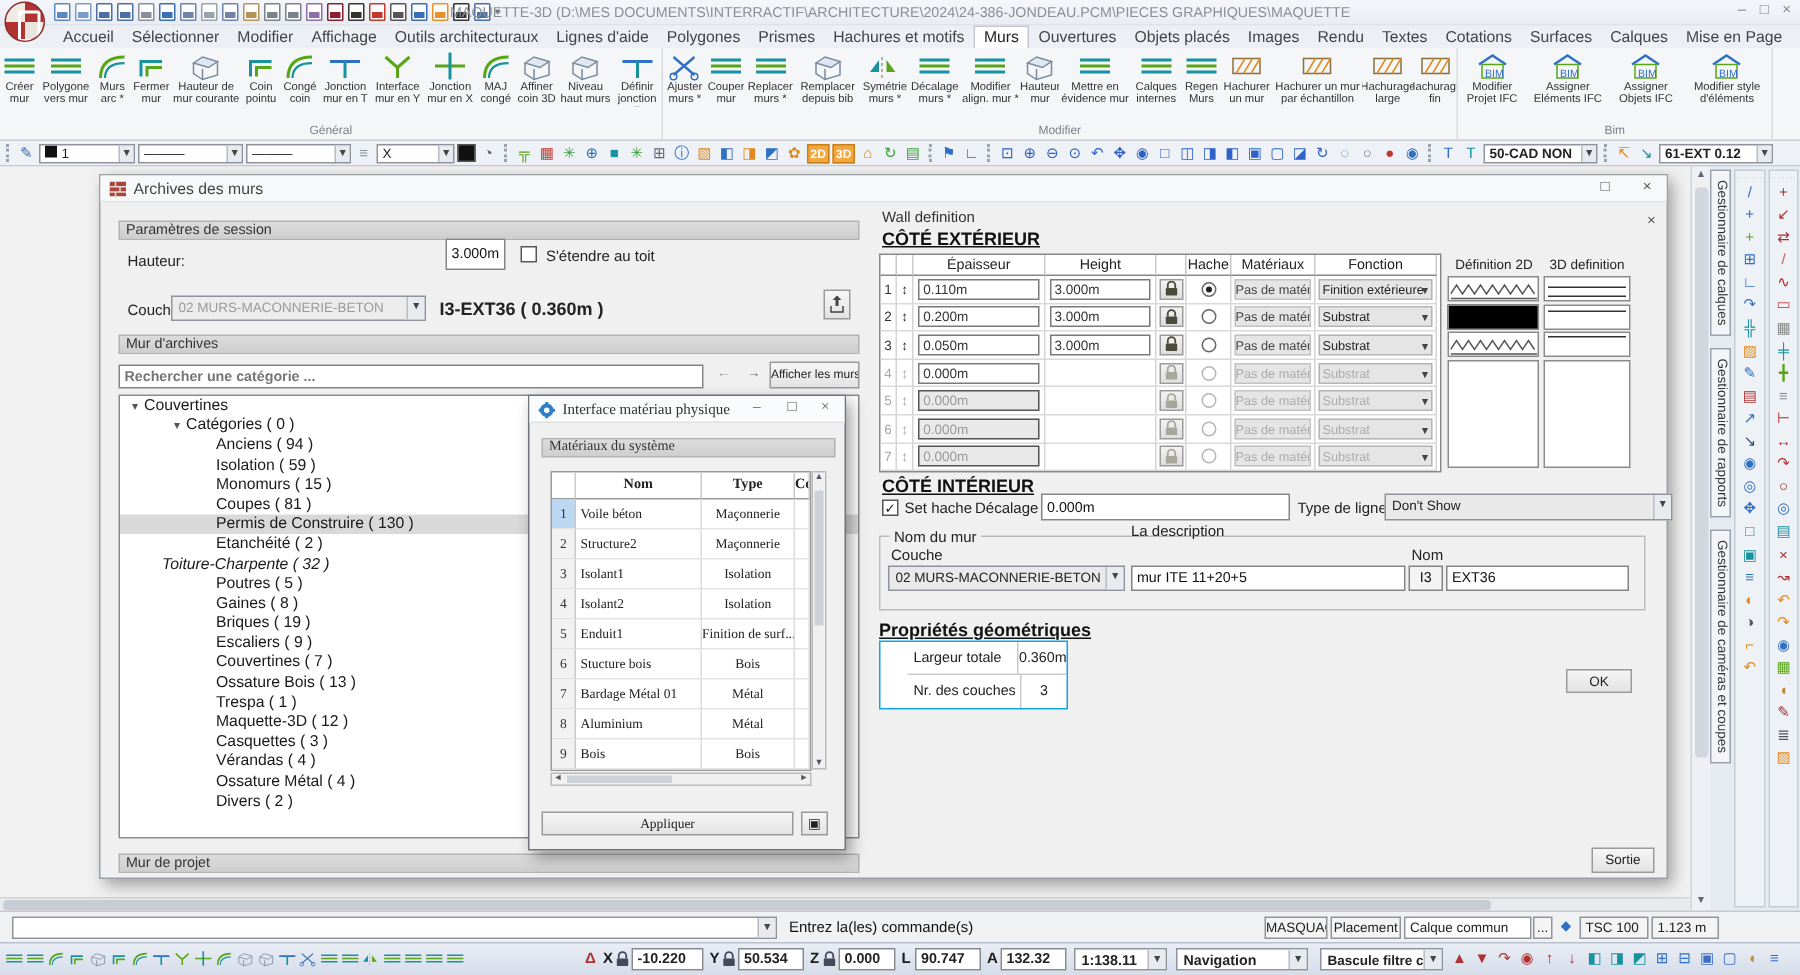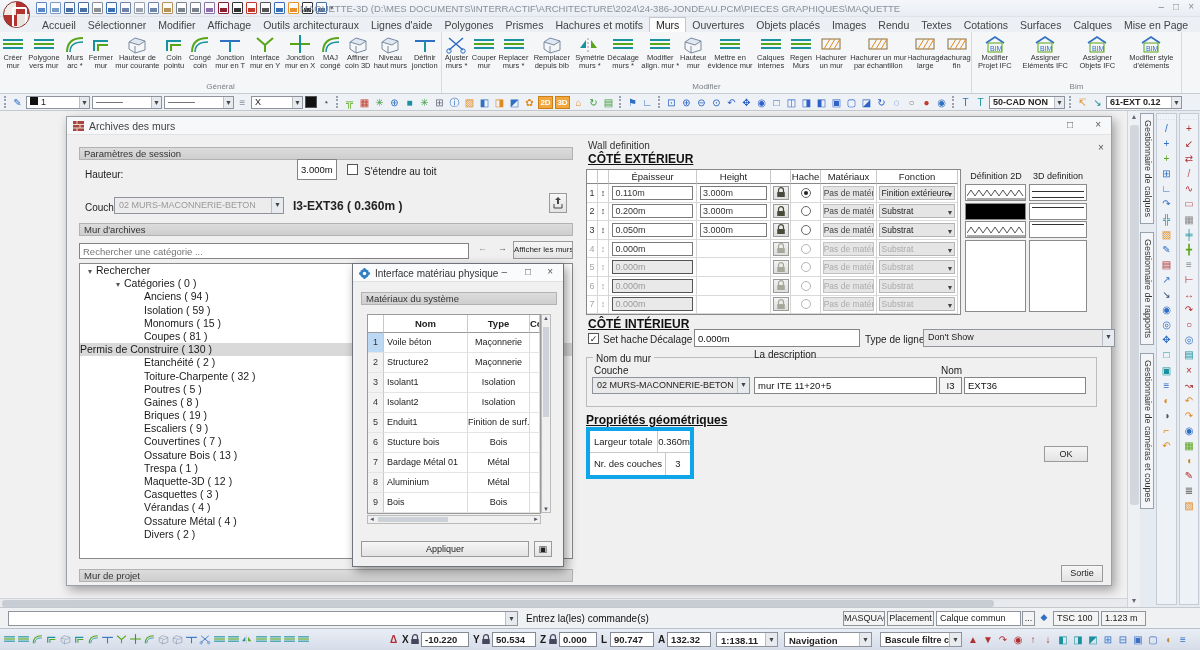--- a/index.html
+++ b/index.html
@@ -117,30 +117,30 @@
   .matcell { width:94%; height:14px; background:#e5e5e5; border:1px solid #c2c2c2; font-size:8.5px;
     line-height:12px; text-align:center; color:#444; overflow:hidden; white-space:nowrap; }
   .fncell { position:relative; width:96%; height:14px; background:#e5e5e5; border:1px solid #b5b5b5;
     font-size:8.5px; line-height:12px; padding:0 10px 0 2px; text-align:left; color:#222; overflow:hidden; white-space:nowrap;}
   .fncell .arr { position:absolute; right:1px; top:2px; font-size:7px; color:#444; }
   .dim .matcell, .dim .fncell { color:#ababab; }
   .defhdr { position:absolute; font-size:9px; color:#222; text-align:center; }
   .defbox { position:absolute; background:#fff; border:1px solid #8a8a8a; overflow:hidden; }
   .ckbox { position:absolute; width:11px; height:11px; background:#fff; border:1px solid #555;
     font-size:9px; line-height:10px; text-align:center; color:#222; }
-  #geotable { position:absolute; left:2px; top:288px; width:108px; border:4px solid #0ea5e9; background:#fff; }
+  #geotable { position:absolute; left:2px; top:288px; width:126px; border:1px solid #0ea5e9; background:#fff;padding-left:18px; }
   #geotable .gr { display:flex; height:22px; border-bottom:1px solid #c9c9c9; }
   #geotable .gr:last-child { border-bottom:none; }
   #geotable .gl { width:76px; font-size:9.5px; padding:5px 0 0 4px; border-right:1px solid #c9c9c9; }
   #geotable .gv { flex:1; font-size:9.5px; text-align:center; padding-top:5px; }
   #nomgroup { position:absolute; left:2px; top:218px; width:511px; height:50px; border:1px solid #bbb; }
 
   
   #matdialog { position:absolute; left:352px; top:263px; width:212px; height:304px; background:#f0f0f0;
-    border:1px solid #6f737a; box-shadow:3px 4px 10px rgba(0,0,0,.4); z-index:20; }
+    border:1px solid #6f737a; box-shadow:3px 4px 10px rgba(0,0,0,.4); z-index:20;font-family:Liberation Serif, serif; }
   #mat-titlebar { position:absolute; left:0; top:0; right:0; height:18px; background:#fafbfc; border-bottom:1px solid #e0e0e0; }
   #mattable { position:absolute; left:14px; top:50px; width:174px; background:#fff; border:1px solid #9a9a9a;
     display:grid; grid-template-columns:16px 84px 62px 10px; grid-template-rows:18px repeat(9,20px); }
   .mhc { border-right:1px solid #c9c9c9; border-bottom:1px solid #9a9a9a; font-size:9.5px; font-weight:bold;
     text-align:center; line-height:17px; overflow:hidden; }
   .mc { border-right:1px solid #dcdcdc; border-bottom:1px solid #e4e4e4; font-size:9px; line-height:19px;
     padding-left:3px; overflow:hidden; white-space:nowrap; }
   .mc.num { background:#f2f2f2; border-right:1px solid #c9c9c9; padding-left:0; text-align:center; color:#333; }
   .mc.num.hl { background:#bcd8f2; }
   .mc.ctr { text-align:center; padding-left:0; }
@@ -751,34 +751,34 @@
     </div>
     <span class="lbl" style="left:226px;top:82px;font-size:12px;font-weight:bold">I3-EXT36 ( 0.360m )</span>
     <div class="btn" style="left:482px;top:76px;width:18px;height:20px">
       <svg width="10" height="12" style="margin-top:3px">
         <path d="M5 0l3 3H6v4H4V3H2z" fill="#444"></path>
           <path d="M1 7v4h8V7" stroke="#444" fill="none"></path>
       </svg>
     </div>
 
     <div class="hdrbar" style="left:12px;top:106px;width:494px">Mur d'archives</div>
-    <input class="fld" style="left: 12px; top: 126px; width: 390px; height: 16px; color: rgb(138, 138, 138);" placeholder="Rechercher une catégorie ...">
+    <input class="fld" style="left: 12px; top: 126px; width: 390px; height: 16px; color: rgb(138, 138, 138); font-weight: bold;" placeholder="Rechercher une catégorie ...">
     <div class="btn" style="left:408px;top:126px;width:15px;height:15px;border:none;background:none"><span style="color:#9a9a9a;font-weight:bold">←</span></div>
     <div class="btn" style="left:428px;top:126px;width:15px;height:15px;border:none;background:none"><span style="color:#6a6a6a;font-weight:bold">→</span></div>
     <div class="btn" style="left:446px;top:124px;width:60px;height:18px;line-height:16px;font-size:8px">Afficher les murs</div>
     <div id="treebox">
-        <div class="trow" style="padding-left: 8px;"><span class="chev">▾</span><span>Rechercher</span></div>
+        <div class="trow" style="padding-left: 8px;"><span class="chev">▾</span><span>Couvertines</span></div>
         <div class="trow" style="padding-left: 36px;"><span class="chev">▾</span><span>Catégories ( 0 )</span></div>
         <div class="trow" style="padding-left: 64px;"><span>Anciens ( 94 )</span></div>
         <div class="trow" style="padding-left: 64px;"><span>Isolation ( 59 )</span></div>
         <div class="trow" style="padding-left: 64px;"><span>Monomurs ( 15 )</span></div>
         <div class="trow" style="padding-left: 64px;"><span>Coupes ( 81 )</span></div>
-        <div class="trow sel" style=""><span>Permis de Construire ( 130 )</span></div>
+        <div class="trow sel" style="padding-left: 64px;"><span>Permis de Construire ( 130 )</span></div>
         <div class="trow" style="padding-left: 64px;"><span>Etanchéité ( 2 )</span></div>
-        <div class="trow" style="padding-left: 64px;"><span>Toiture-Charpente ( 32 )</span></div>
+        <div class="trow" style="padding-left: 28px; font-style: italic;"><span>Toiture-Charpente ( 32 )</span></div>
         <div class="trow" style="padding-left: 64px;"><span>Poutres ( 5 )</span></div>
         <div class="trow" style="padding-left: 64px;"><span>Gaines ( 8 )</span></div>
         <div class="trow" style="padding-left: 64px;"><span>Briques ( 19 )</span></div>
         <div class="trow" style="padding-left: 64px;"><span>Escaliers ( 9 )</span></div>
         <div class="trow" style="padding-left: 64px;"><span>Couvertines ( 7 )</span></div>
         <div class="trow" style="padding-left: 64px;"><span>Ossature Bois ( 13 )</span></div>
         <div class="trow" style="padding-left: 64px;"><span>Trespa ( 1 )</span></div>
         <div class="trow" style="padding-left: 64px;"><span>Maquette-3D ( 12 )</span></div>
         <div class="trow" style="padding-left: 64px;"><span>Casquettes ( 3 )</span></div>
         <div class="trow" style="padding-left: 64px;"><span>Vérandas ( 4 )</span></div>

